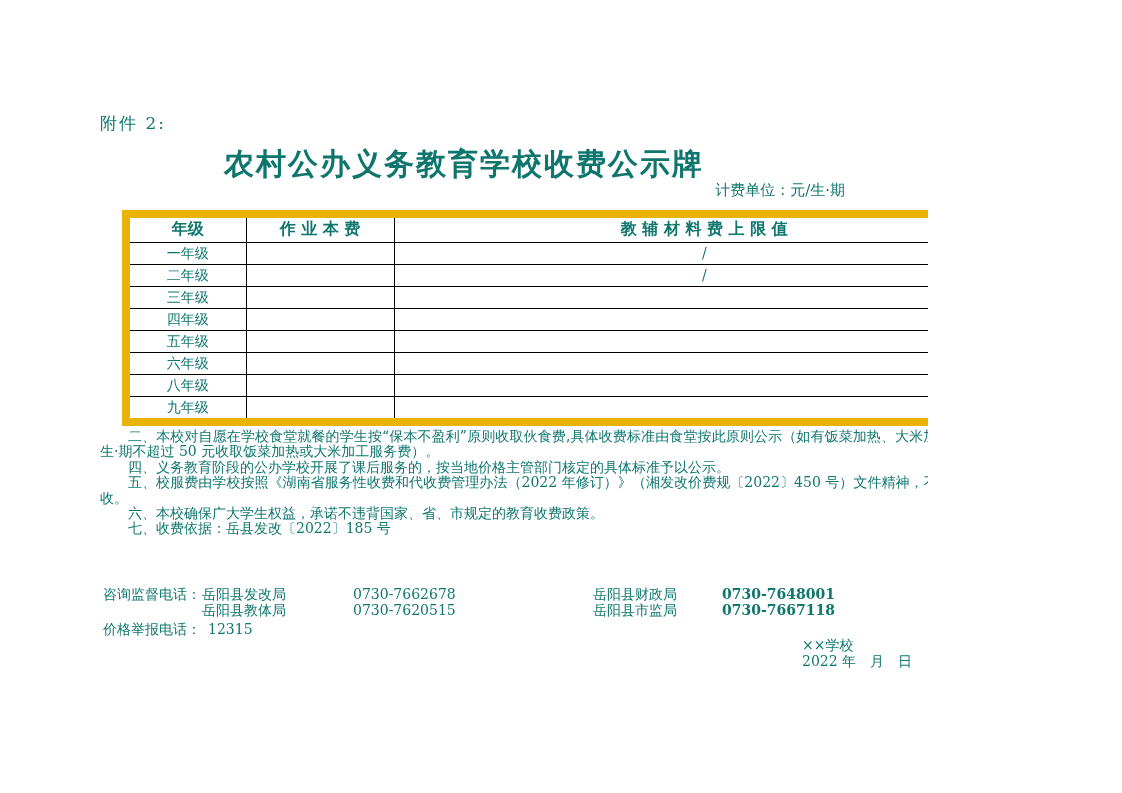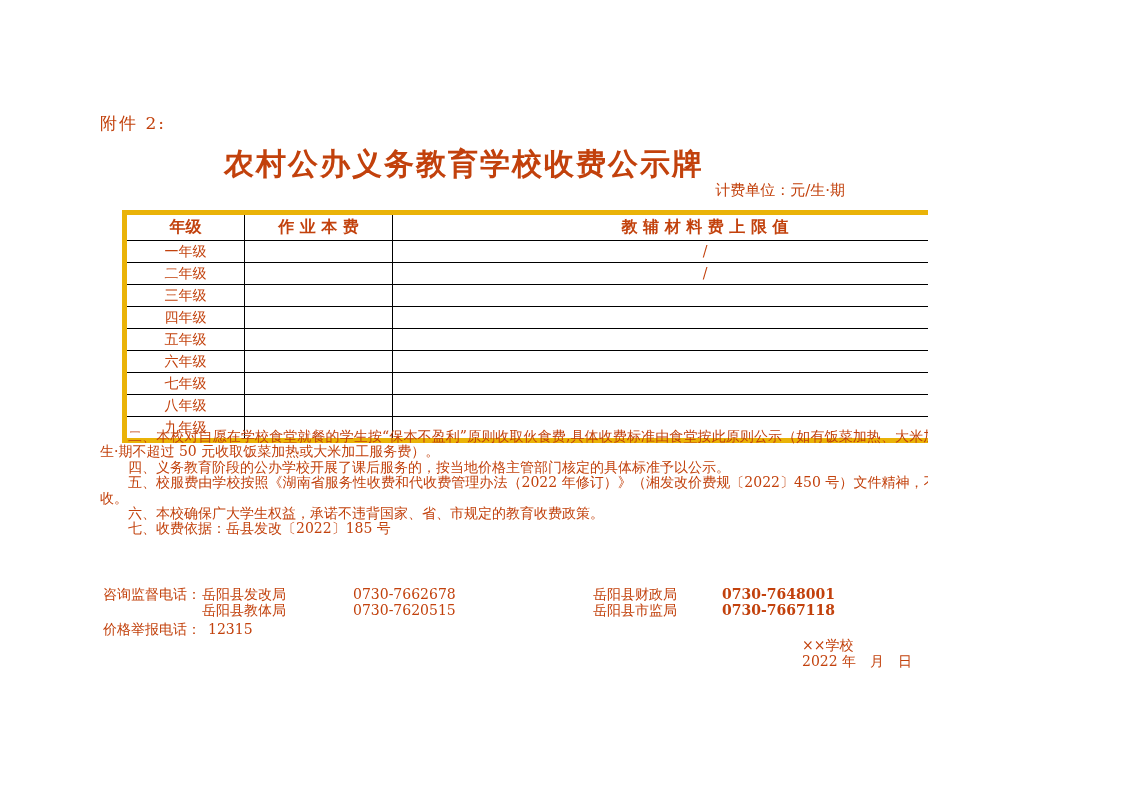--- a/index.html
+++ b/index.html
@@ -1,21 +1,21 @@
 <!DOCTYPE html>
 <html><head>
 <meta charset="utf-8">
 <style>
   * { margin:0; padding:0; box-sizing:border-box; }
   html,body { background:#ffffff; }
   .page {
     position:relative;
     width:928px; height:793px;
     background:#ffffff;
-    color:#c2410c;
+    color:#0f766e;
     font-family:"DejaVu Serif","Liberation Serif",serif;
     overflow:hidden;
     padding-left:20px;
   }
   .attachment {
     position:absolute; left:100px; top:112px;
     font-size:17px; letter-spacing:2px;
   }
   .doc-title {
     position:absolute; left:0; top:144px; width:100%;
@@ -23,21 +23,21 @@
     font-size:30px; font-weight:bold; letter-spacing:2px;
   }
   .unit-note {
     position:absolute; left:0; top:181px; width:845px;
     text-align:right; font-size:15px;
   }
   table.fee-table {
     position:absolute; left:122px; top:210px;
     width:900px;
     border-collapse:collapse; table-layout:fixed;
-    border:5px solid #eab308;
+    border:8px solid #eab308;
   }
   .fee-table th, .fee-table td {
     border:1px solid #000;
     text-align:center; vertical-align:middle;
     padding:0; overflow:hidden;
   }
   .fee-table th {
     height:28px; font-size:16px; font-weight:bold;
   }
   .fee-table td {
@@ -115,25 +115,20 @@
         <td>五年级</td>
         <td></td>
         <td></td>
       </tr>
       <tr>
         <td>六年级</td>
         <td></td>
         <td></td>
       </tr>
       <tr>
-        <td>七年级</td>
-        <td></td>
-        <td></td>
-      </tr>
-      <tr>
         <td>八年级</td>
         <td></td>
         <td></td>
       </tr>
       <tr>
         <td>九年级</td>
         <td></td>
         <td></td>
       </tr>
     </tbody>

